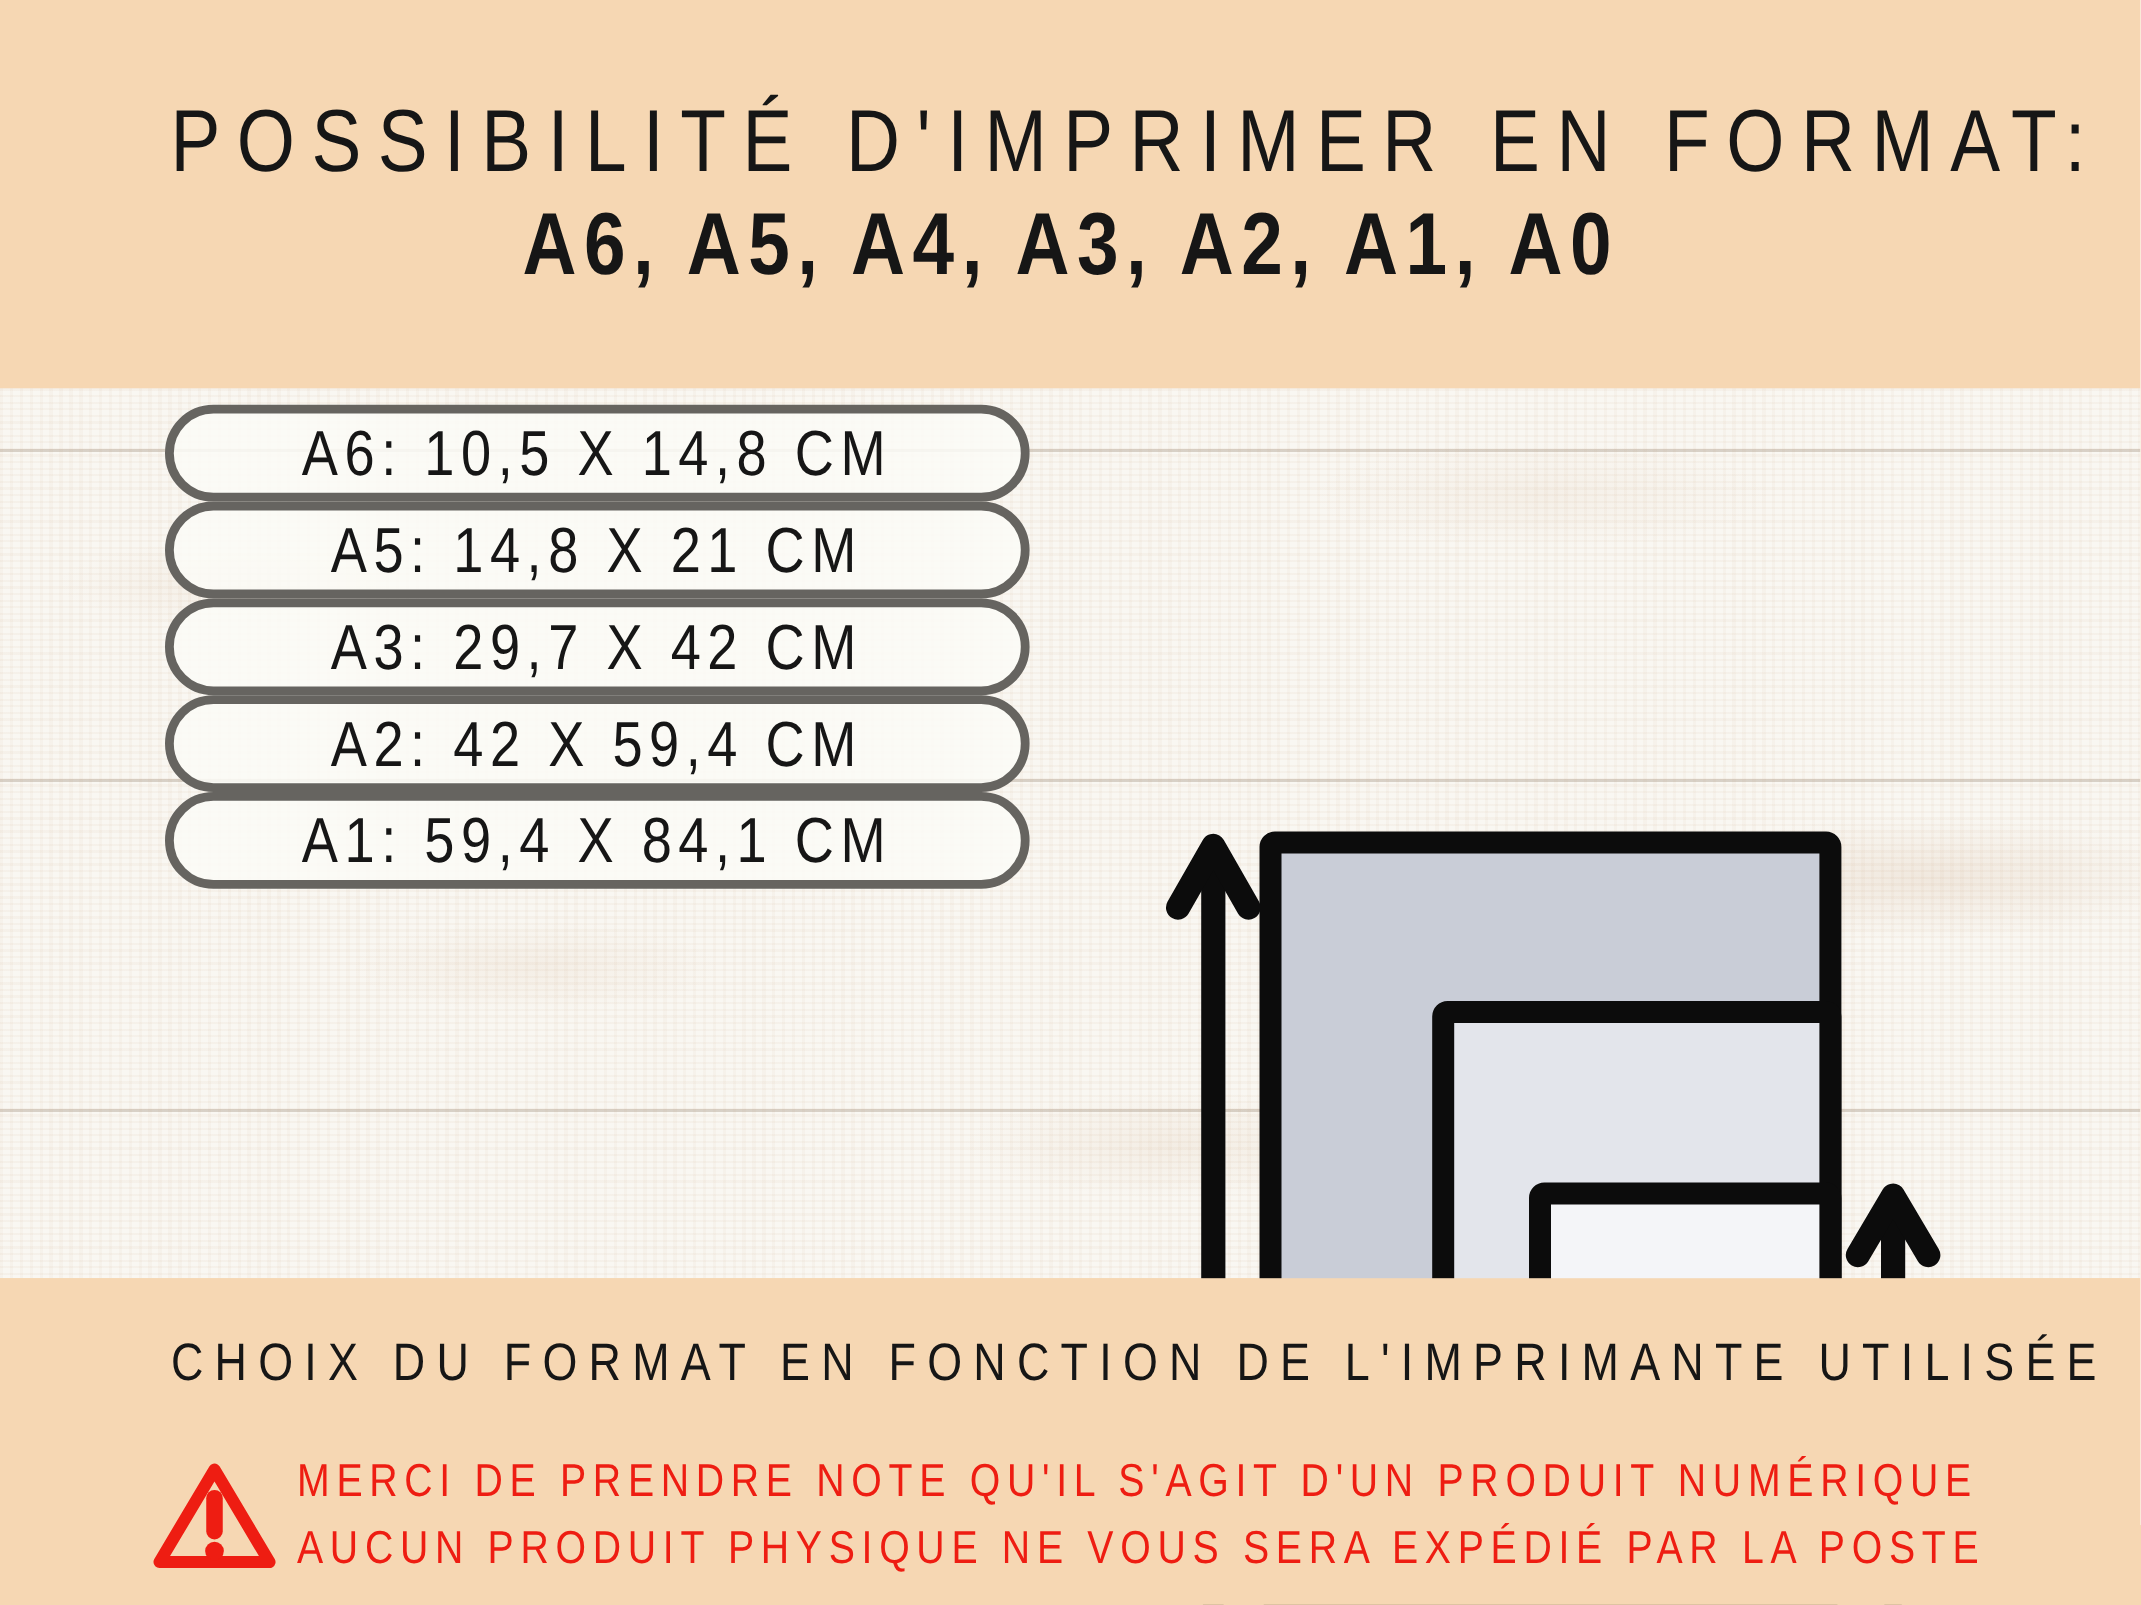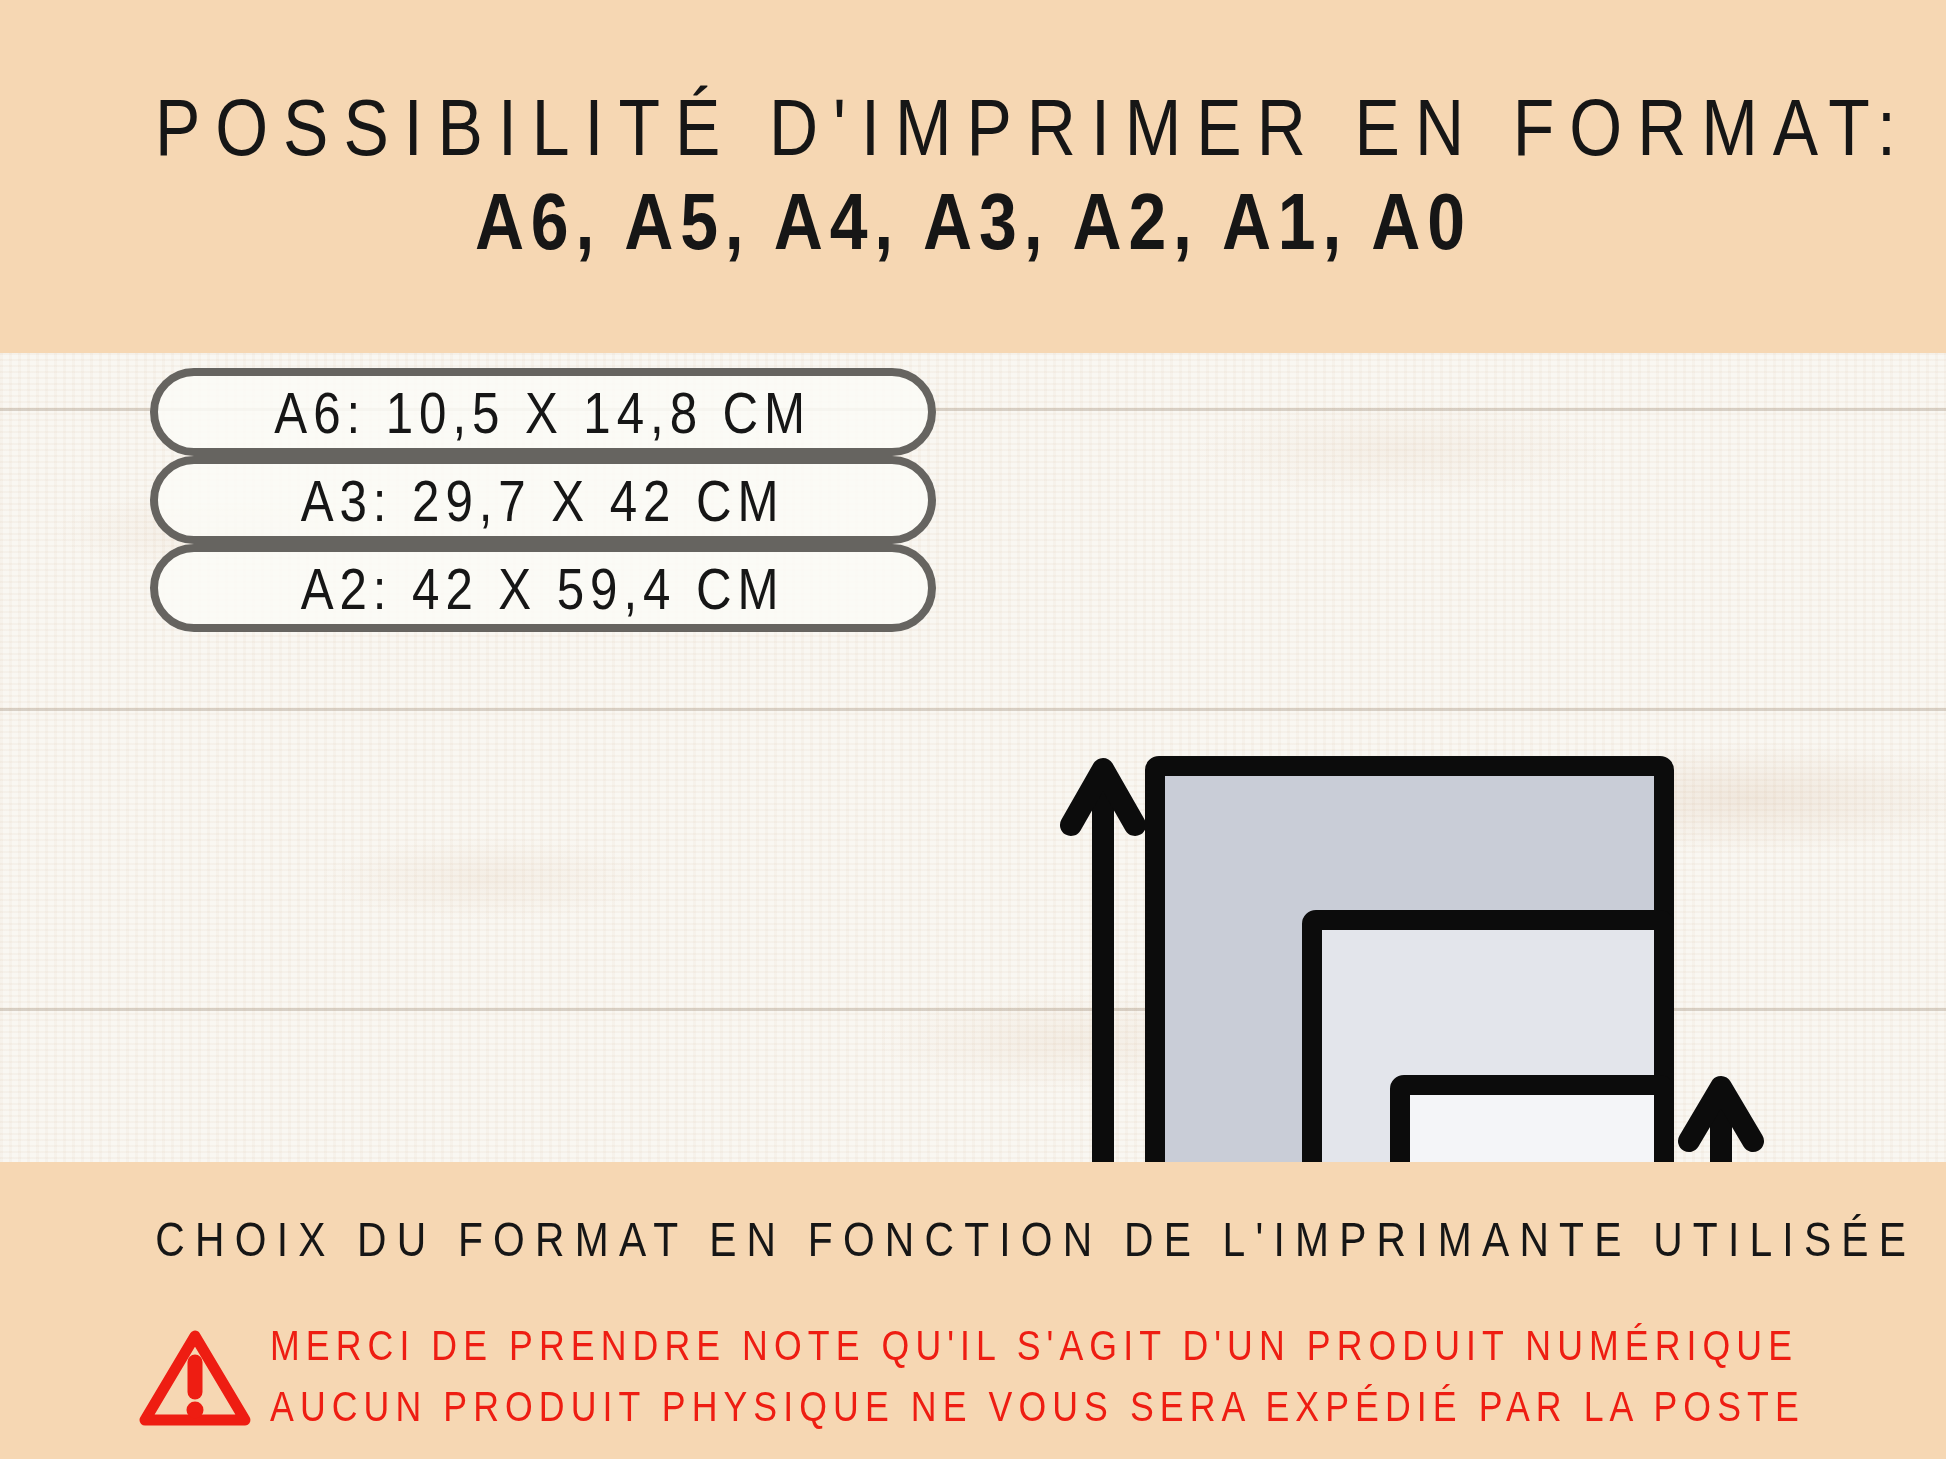--- a/index.html
+++ b/index.html
@@ -138,24 +138,30 @@
     </div>
   </div>
 
   <div class="band-middle">
 
     <div class="format-list">
         <div class="format-pill">
           <span class="cond">A6: 10,5 X 14,8 CM</span>
         </div>
         <div class="format-pill">
+          <span class="cond">A5: 14,8 X 21 CM</span>
+        </div>
+        <div class="format-pill">
           <span class="cond">A3: 29,7 X 42 CM</span>
         </div>
         <div class="format-pill">
           <span class="cond">A2: 42 X 59,4 CM</span>
+        </div>
+        <div class="format-pill">
+          <span class="cond">A1: 59,4 X 84,1 CM</span>
         </div>
       </div>
 
     <div class="paper-diagram">
 
       <svg class="arrow-svg arrow-large" width="90" height="716" viewBox="0 0 90 716">
         <g fill="none" stroke="currentColor" stroke-width="22" stroke-linecap="round" stroke-linejoin="round">
           <line x1="45" y1="30" x2="45" y2="686"></line>
           <path d="M13 72 L45 16 L77 72"></path>
           <path d="M13 644 L45 700 L77 644"></path>

